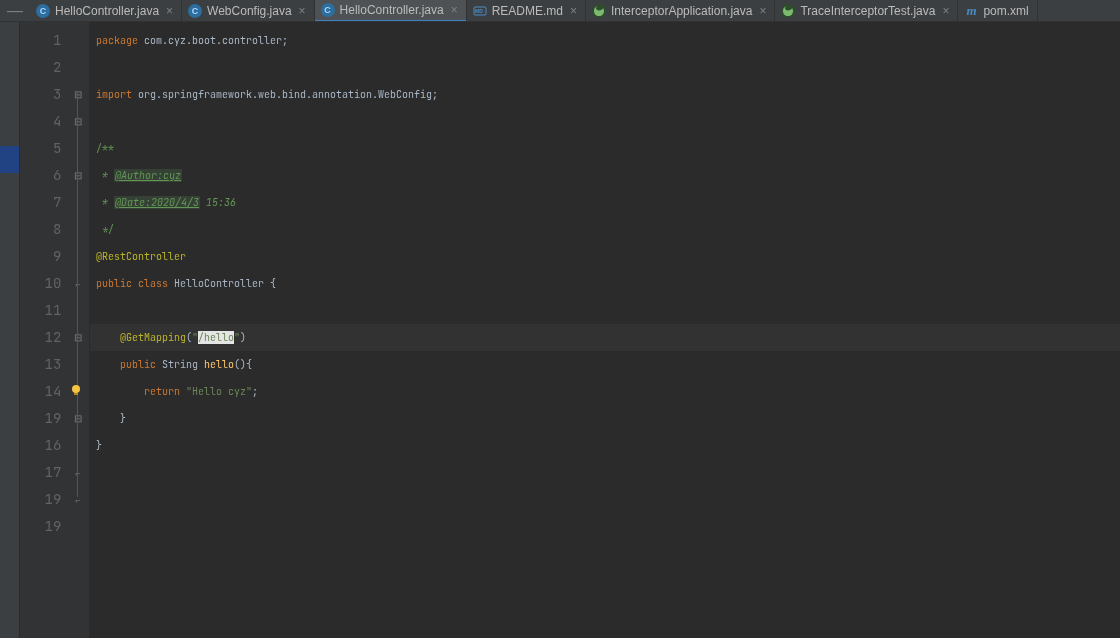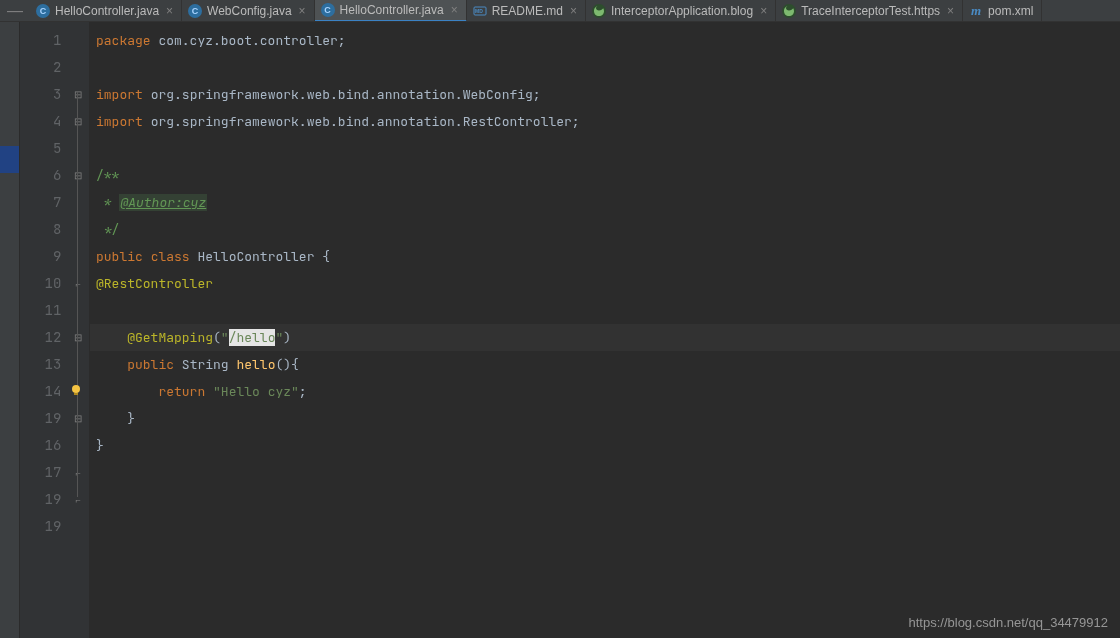--- a/index.html
+++ b/index.html
@@ -20,21 +20,21 @@
   .body { flex: 1; display: flex; overflow: hidden; }
   .left-strip { width: 20px; background: #3c3f41; border-right: 1px solid #2b2b2b; position: relative; }
   .left-strip .mark { position: absolute; left: 0; top: 124px; width: 100%; height: 27px; background: #214283; }
   .gutter-area { width: 70px; background: #313335; border-right: 1px solid #2b2b2b; display: flex; }
   .line-numbers { width: 48px; text-align: right; padding-top: 5px; }
   .line-numbers div { height: 27px; line-height: 27px; color: #606366; font-family: "JetBrains Mono", Consolas, monospace; font-size: 14px; padding-right: 6px; }
   .fold-col { width: 22px; padding-top: 5px; position: relative; }
   .fold-col div.row { height: 27px; display: flex; justify-content: center; align-items: center; position: relative; }
   .fold-sym { color: #808080; font-size: 10px; }
   .fold-line { position: absolute; left: 10px; width: 1px; background: #555; }
-  .editor { flex: 1; padding-top: 5px; font-family: "JetBrains Mono", Consolas, monospace; font-size: 13px; position: relative; }
+  .editor { flex: 1; padding-top: 5px; font-family: "JetBrains Mono", Consolas, monospace; font-size: 10px; position: relative; }
   .editor .line { height: 27px; line-height: 27px; white-space: pre; padding-left: 6px; }
   .editor .line.cur { background: #323232; }
   .kw { color: #cc7832; }
   .ident { color: #a9b7c6; }
   .pkg { color: #a9b7c6; }
   .clsref { color: #a9b7c6; }
   .ann { color: #bbb529; }
   .comment { color: #629755; }
   .comment-i { color: #629755; font-style: italic; }
   .tag { color: #629755; font-style: italic; text-decoration: underline; background: #344134; padding: 0 1px; }
@@ -81,30 +81,30 @@
       </span>
       <span>README.md</span>
       <span class="close">×</span>
     </div>
     <div class="tab">
       <span class="icon icon-spring">
         <svg width="10" height="10" viewBox="0 0 10 10">
             <path d="M5 0C2 0 0 2 0 5s2 5 5 5 5-2 5-5c0-1-.3-2-.8-2.7C8.5 3.5 7 4.5 5 4.5 3.3 4.5 2 3.5 2 2c0-.7.5-1.3 1.2-1.7C2.4.5 1.7 1 1.3 1.7 2.1.7 3.5 0 5 0z"></path>
           </svg>
       </span>
-      <span>InterceptorApplication.blog</span>
+      <span>InterceptorApplication.java</span>
       <span class="close">×</span>
     </div>
     <div class="tab">
       <span class="icon icon-spring">
         <svg width="10" height="10" viewBox="0 0 10 10">
             <path d="M5 0C2 0 0 2 0 5s2 5 5 5 5-2 5-5c0-1-.3-2-.8-2.7C8.5 3.5 7 4.5 5 4.5 3.3 4.5 2 3.5 2 2c0-.7.5-1.3 1.2-1.7C2.4.5 1.7 1 1.3 1.7 2.1.7 3.5 0 5 0z"></path>
           </svg>
       </span>
-      <span>TraceInterceptorTest.https</span>
+      <span>TraceInterceptorTest.java</span>
       <span class="close">×</span>
     </div>
     <div class="tab">
       <span class="icon icon-m">m</span>
       <span>pom.xml</span>
     </div>
   </div>
 
   <div class="body">
     <div class="left-strip">
@@ -178,31 +178,30 @@
             <circle cx="6" cy="5" r="4" fill="#f5c443"></circle>
             <rect x="4" y="9" width="4" height="2" fill="#b08a20"></rect>
           </svg>
       </div>
     </div>
 
     <div class="editor">
       <div class="line"><span class="kw">package</span> <span class="pkg">com.cyz.boot.controller</span><span class="ident">;</span></div>
       <div class="line"></div>
       <div class="line"><span class="kw">import</span> <span class="pkg">org.springframework.web.bind.annotation.</span><span class="clsref">WebConfig</span><span class="ident">;</span></div>
-      <div class="line"><span class="kw">import</span> <span class="pkg">org.springframework.web.bind.annotation.</span><span class="clsref">RestController</span><span class="ident">;</span></div>
       <div class="line"></div>
       <div class="line"><span class="comment">/**</span></div>
       <div class="line"><span class="comment-i"> *</span> <span class="tag">@Author:cyz</span></div>
+      <div class="line"><span class="comment-i"> *</span> <span class="tag">@Date:2020/4/3</span> <span class="comment-i">15:36</span></div>
       <div class="line"><span class="comment"> */</span></div>
+      <div class="line"><span class="ann">@RestController</span></div>
       <div class="line"><span class="kw">public</span> <span class="kw">class</span> <span class="classname">HelloController</span> <span class="ident">{</span></div>
-      <div class="line"><span class="ann">@RestController</span></div>
       <div class="line"></div>
       <div class="line cur">    <span class="ann">@GetMapping</span><span class="ident">(</span><span class="str">"<span class="param-hl">/hello</span>"</span><span class="ident">)</span></div>
       <div class="line">    <span class="kw">public</span> <span class="ident">String</span> <span class="method">hello</span><span class="ident">(){</span></div>
       <div class="line">        <span class="kw">return</span> <span class="str">"<span>Hello cyz</span>"</span><span class="ident">;</span></div>
       <div class="line">    <span class="ident">}</span></div>
       <div class="line"><span class="ident">}</span></div>
       <div class="line"></div>
     </div>
   </div>
 
-  <div class="watermark">https://blog.csdn.net/qq_34479912</div>
 </div>
 
 </body></html>

